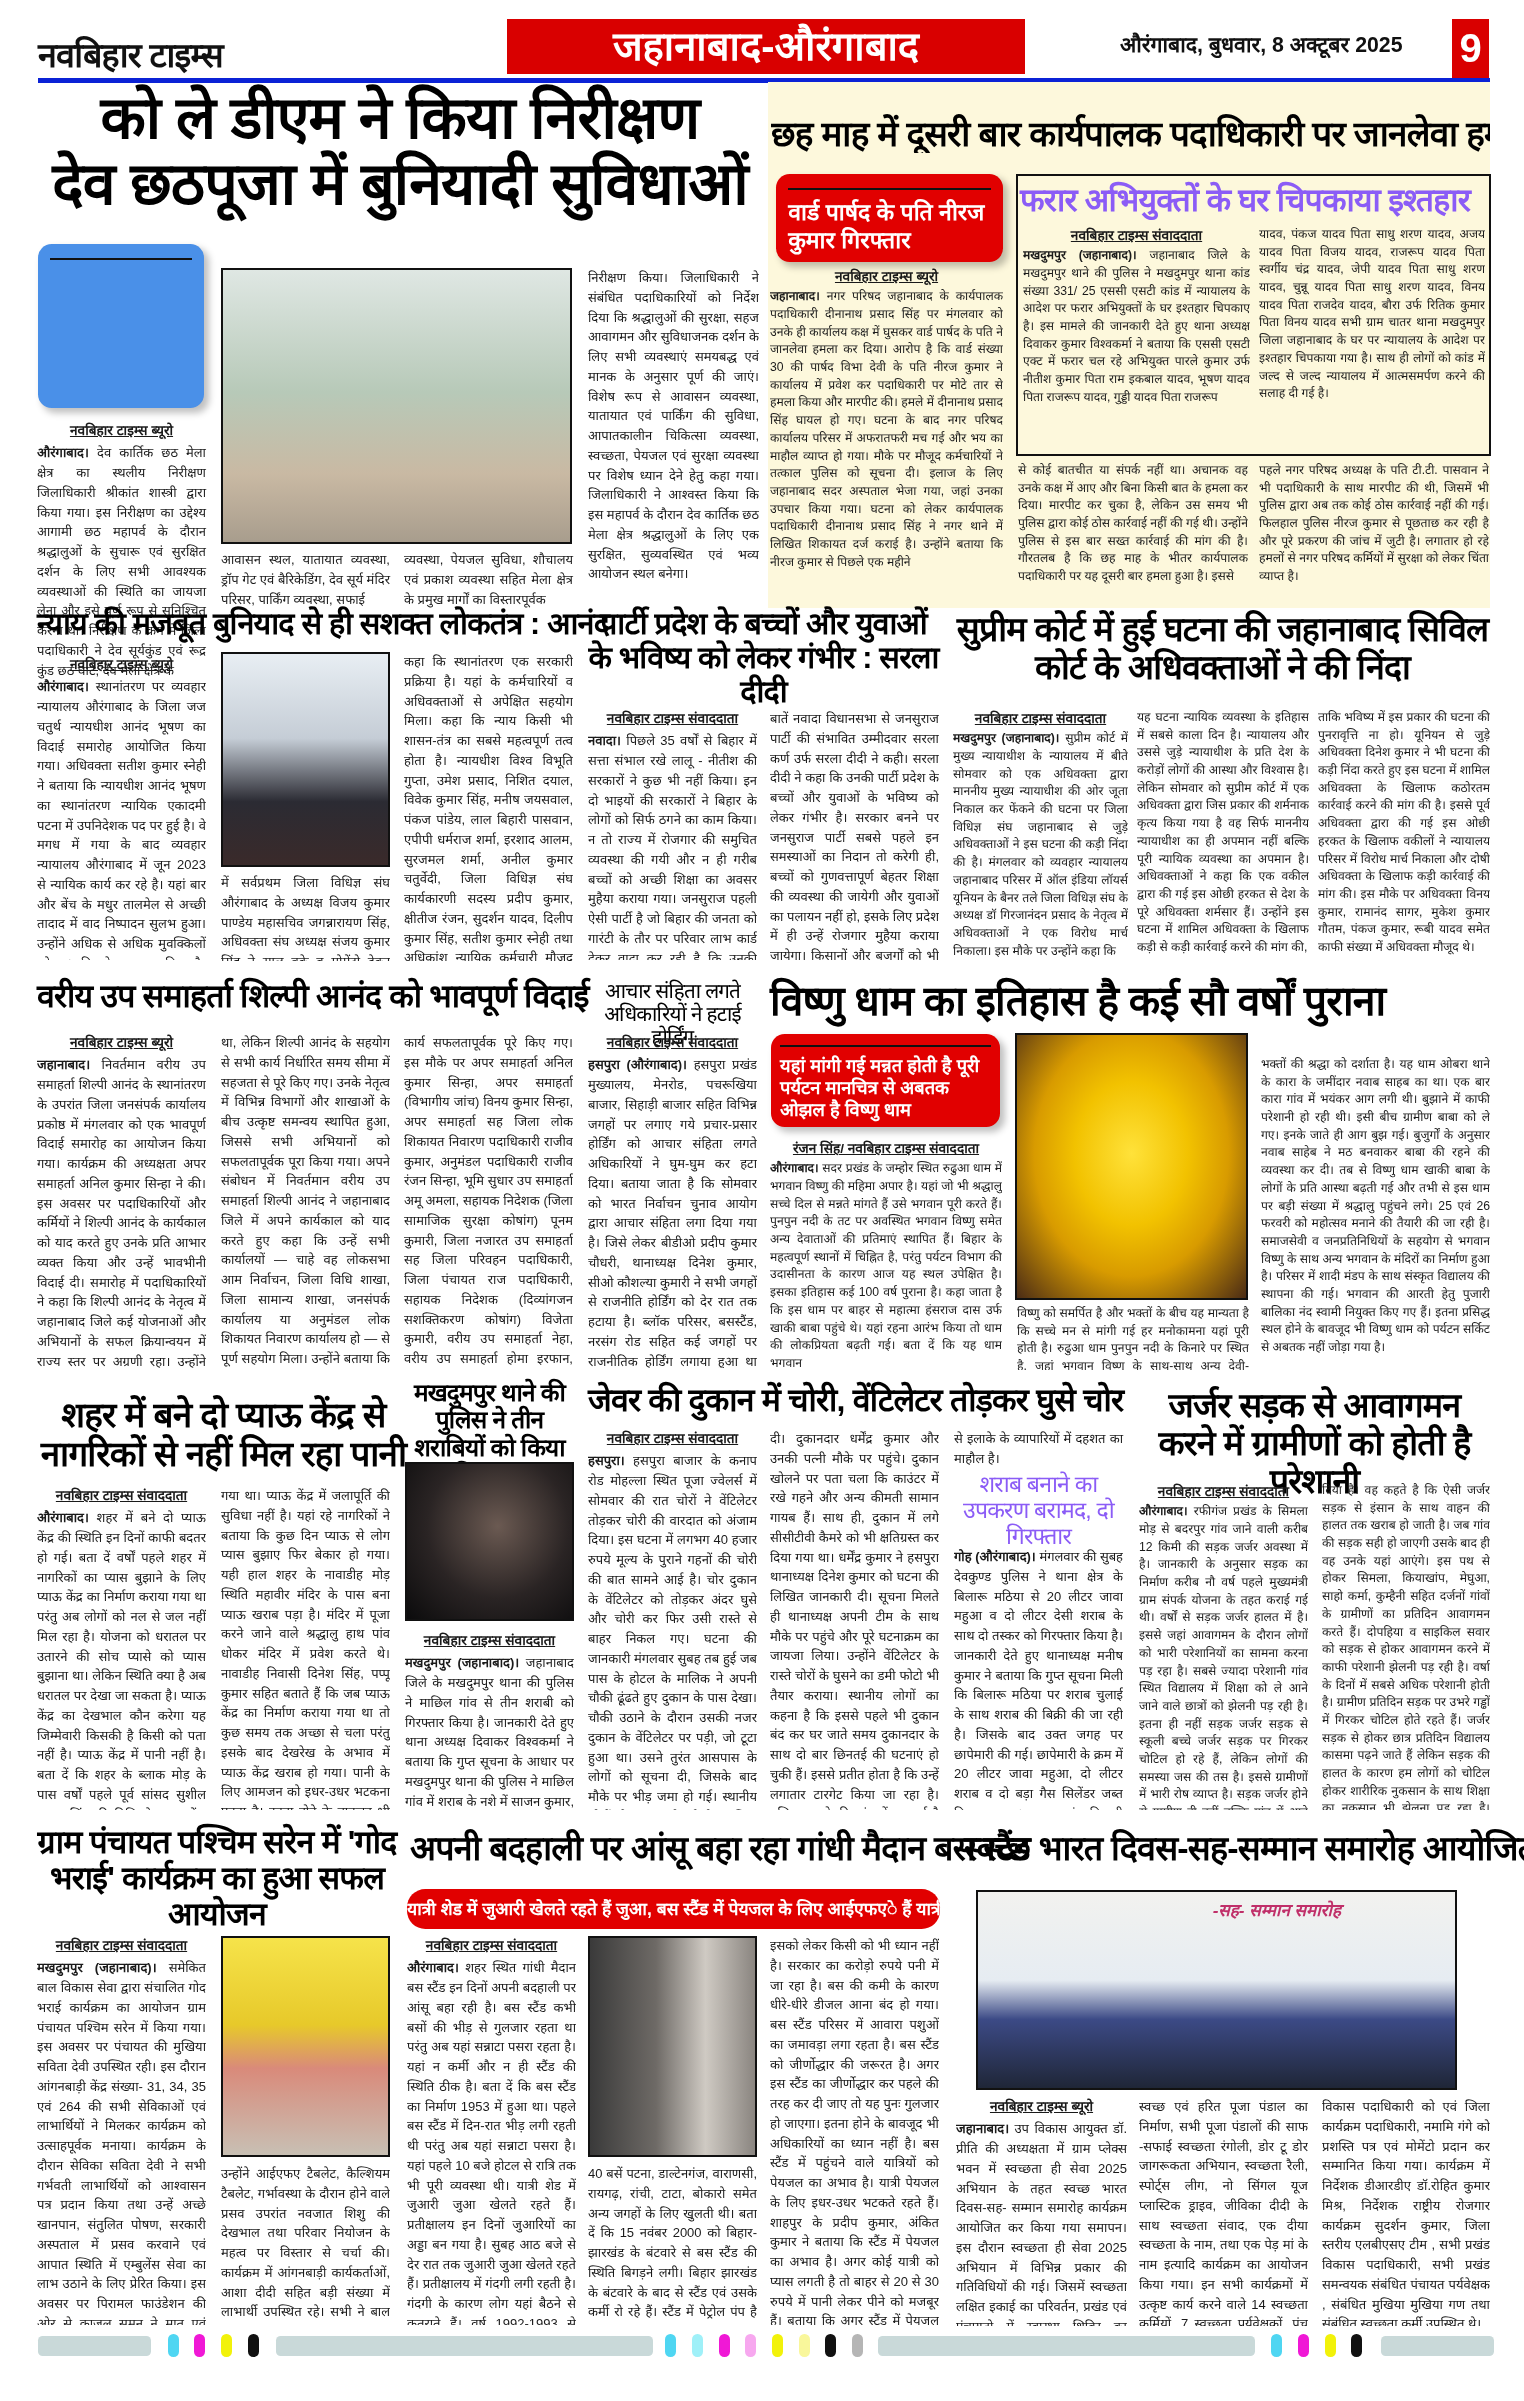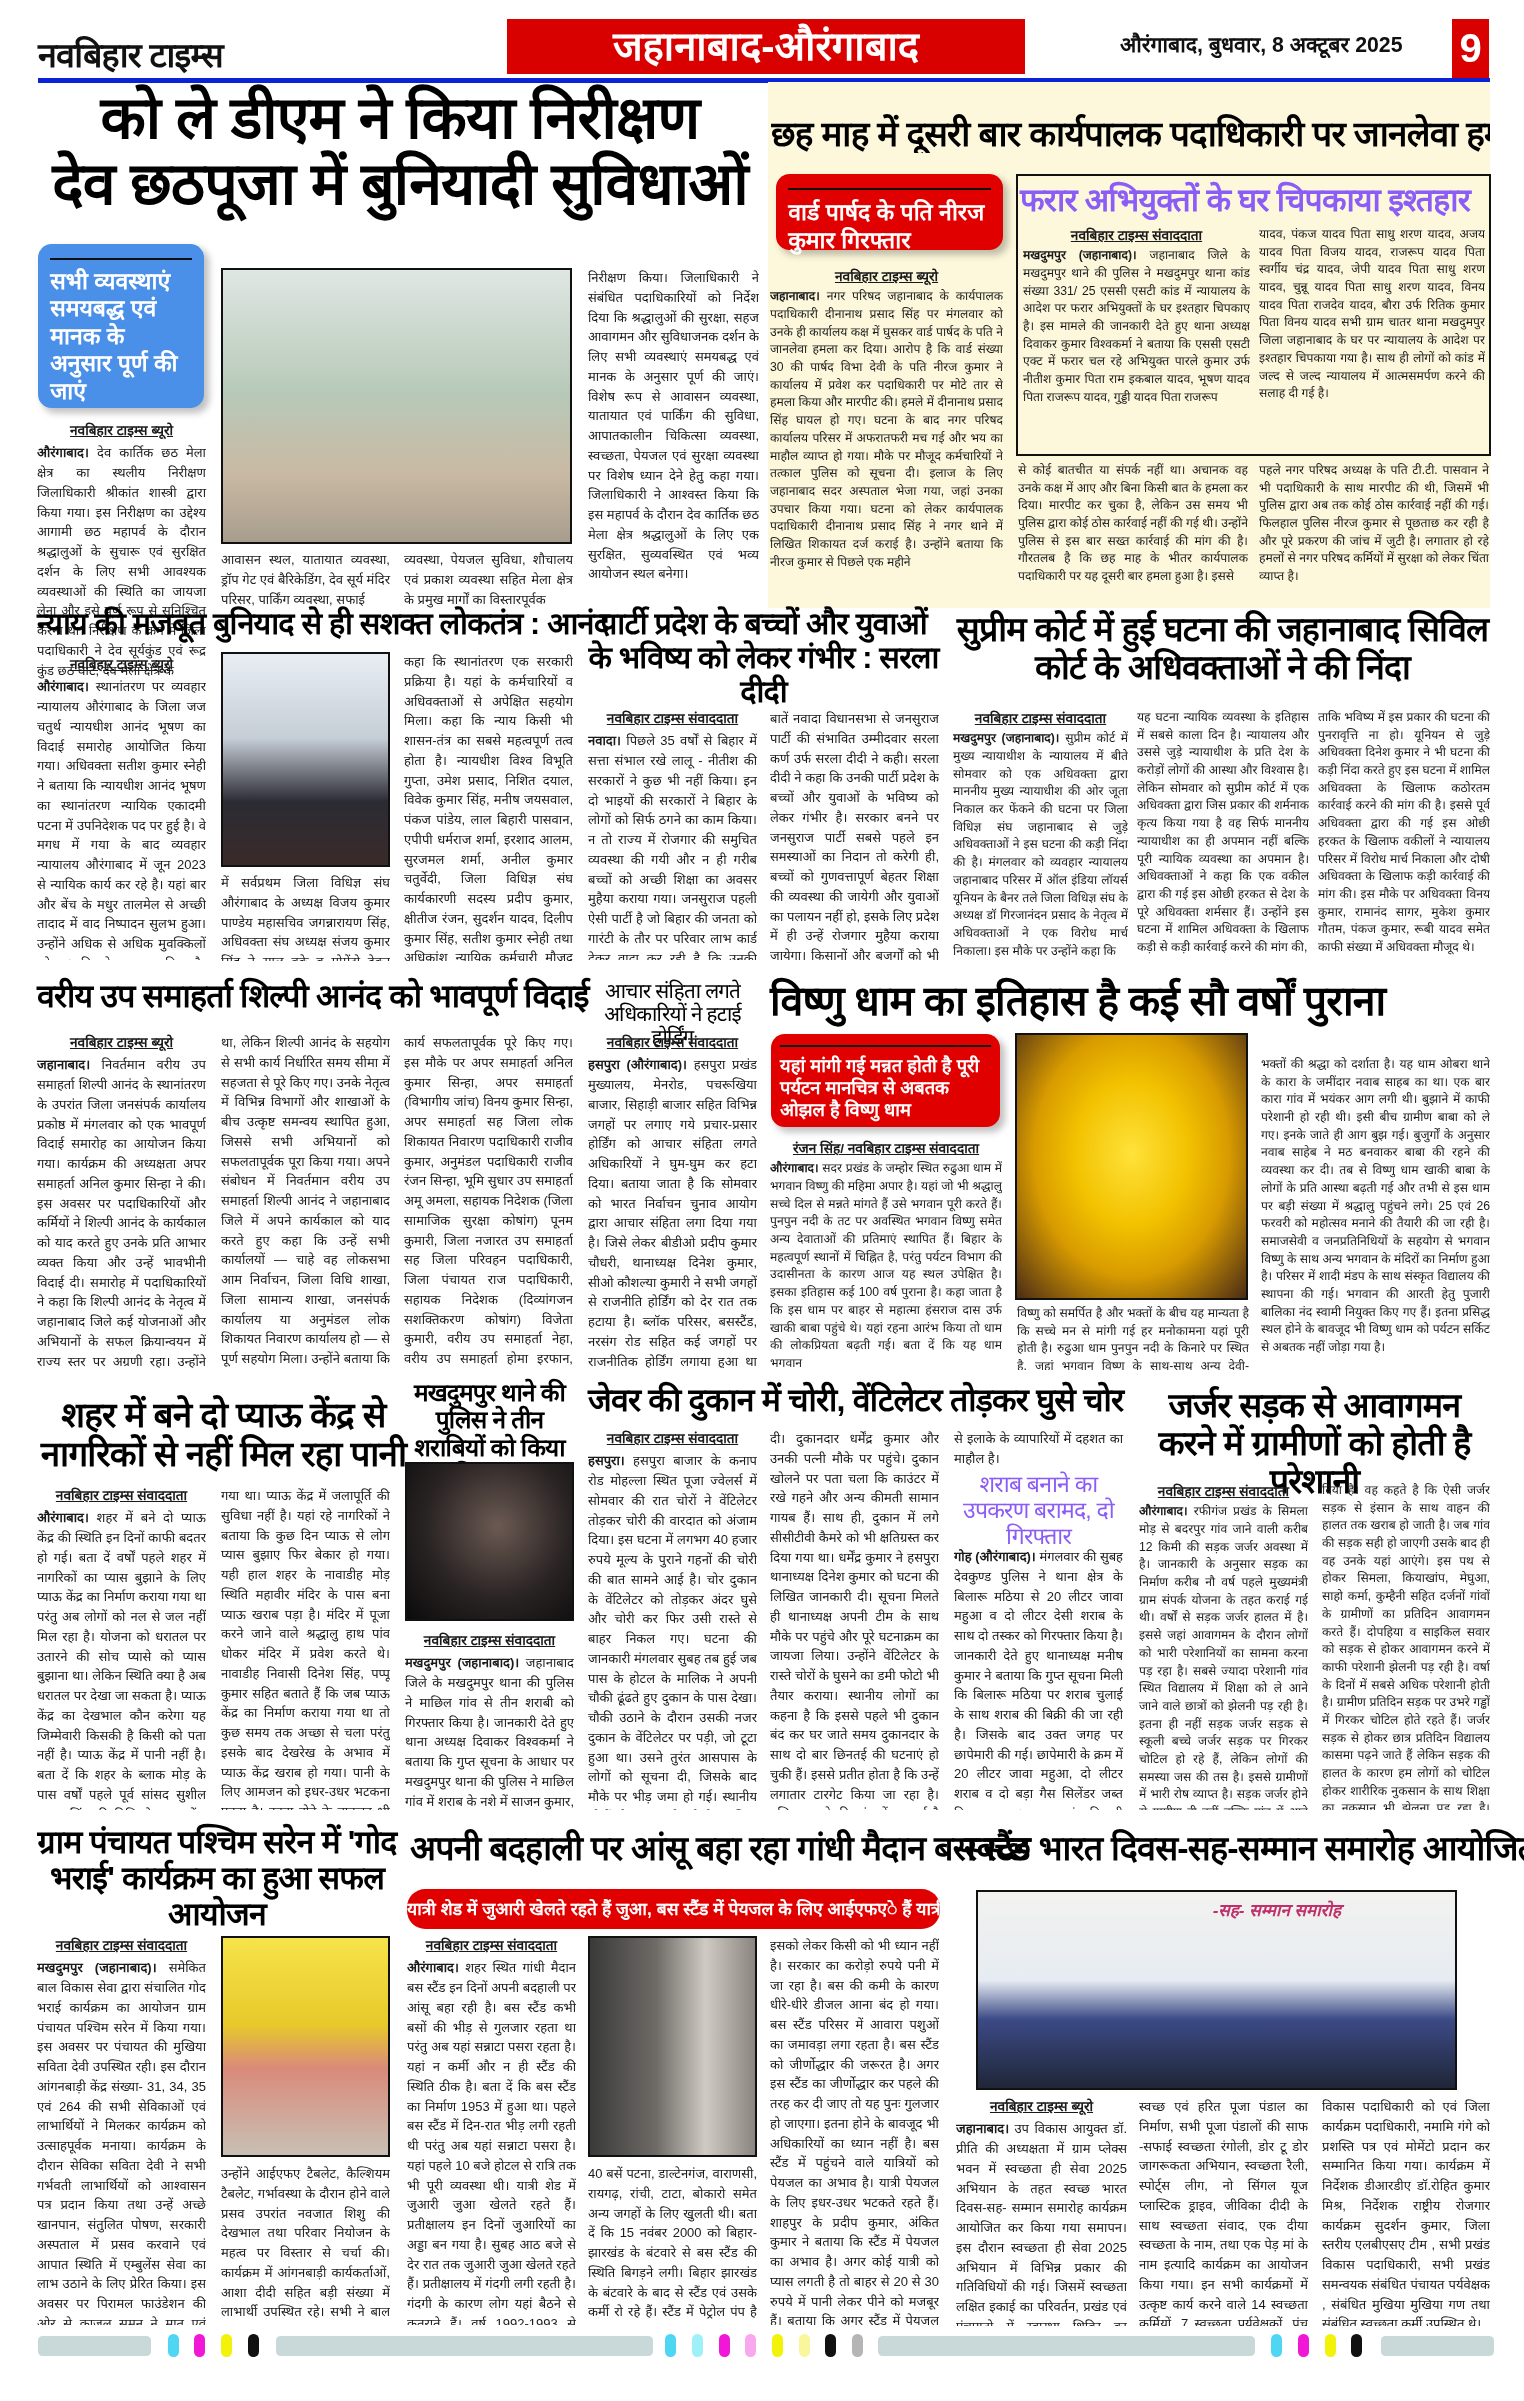--- a/index.html
+++ b/index.html
@@ -58,21 +58,20 @@
 <div class="abs mast-page">9</div>
 <div class="abs mast-rule"></div>
 
 <div class="abs hl" style="left:34px; top:85px; width:732px; font-size:59px; text-align:center;">
   <div>को ले डीएम ने किया निरीक्षण</div>
   <div>देव छठपूजा में बुनियादी सुविधाओं</div>
 </div>
 
 <div class="abs callout-blue" style="left:38px; top:244px; width:166px; height:164px;">
   <span class="callout-bar"></span>
-  <span>सभी व्यवस्थाएं समयबद्ध एवं मानक के अनुसार पूर्ण की जाएं</span>
 </div>
 
 <div class="abs col" style="left:37px; top:421px; width:169px;">
   <span class="byline">नवबिहार टाइम्स ब्यूरो</span>
   <span class="dateline">औरंगाबाद।</span>
   <span>देव कार्तिक छठ मेला क्षेत्र का स्थलीय निरीक्षण जिलाधिकारी श्रीकांत शास्त्री द्वारा किया गया। इस निरीक्षण का उद्देश्य आगामी छठ महापर्व के दौरान श्रद्धालुओं के सुचारू एवं सुरक्षित दर्शन के लिए सभी आवश्यक व्यवस्थाओं की स्थिति का जायजा लेना और इसे पूर्ण रूप से सुनिश्चित करना था। निरीक्षण के क्रम में जिला पदाधिकारी ने देव सूर्यकुंड एवं रूद्र कुंड छठ घाट, देव मेला क्षेत्र के</span>
 </div>
 
 <div class="abs photo photo-inspect" style="left:221px; top:268px; width:351px; height:276px;"></div>
 
@@ -82,21 +81,21 @@
 <div class="abs col" style="left:404px; top:550px; width:169px;">
   <span>व्यवस्था, पेयजल सुविधा, शौचालय एवं प्रकाश व्यवस्था सहित मेला क्षेत्र के प्रमुख मार्गों का विस्तारपूर्वक</span>
 </div>
 <div class="abs col" style="left:588px; top:268px; width:171px; height:335px; overflow:hidden;">
   <span>निरीक्षण किया। जिलाधिकारी ने संबंधित पदाधिकारियों को निर्देश दिया कि श्रद्धालुओं की सुरक्षा, सहज आवागमन और सुविधाजनक दर्शन के लिए सभी व्यवस्थाएं समयबद्ध एवं मानक के अनुसार पूर्ण की जाएं। विशेष रूप से आवासन व्यवस्था, यातायात एवं पार्किंग की सुविधा, आपातकालीन चिकित्सा व्यवस्था, स्वच्छता, पेयजल एवं सुरक्षा व्यवस्था पर विशेष ध्यान देने हेतु कहा गया। जिलाधिकारी ने आश्वस्त किया कि इस महापर्व के दौरान देव कार्तिक छठ मेला क्षेत्र श्रद्धालुओं के लिए एक सुरक्षित, सुव्यवस्थित एवं भव्य आयोजन स्थल बनेगा।</span>
 </div>
 
 <div class="abs shade" style="left:768px; top:82px; width:722px; height:526px;"></div>
 <div class="abs hl" style="left:771px; top:114px; width:719px; font-size:35px; white-space:nowrap; overflow:hidden;">छह माह में दूसरी बार कार्यपालक पदाधिकारी पर जानलेवा हमला</div>
 
-<div class="abs callout-red" style="left:776px; top:174px; width:227px; height:76px; font-size:23px;">
+<div class="abs callout-red" style="left:776px; top:174px; width:227px; height:88px; font-size:23px;">
   <span class="callout-bar"></span>
   <span>वार्ड पार्षद के पति नीरज कुमार गिरफ्तार</span>
 </div>
 
 <div class="abs col" style="left:770px; top:267px; width:233px; height:343px; overflow:hidden; font-size:12.2px; line-height:1.45;">
   <span class="byline">नवबिहार टाइम्स ब्यूरो</span>
   <span class="dateline">जहानाबाद।</span>
   <span>नगर परिषद जहानाबाद के कार्यपालक पदाधिकारी दीनानाथ प्रसाद सिंह पर मंगलवार को उनके ही कार्यालय कक्ष में घुसकर वार्ड पार्षद के पति ने जानलेवा हमला कर दिया। आरोप है कि वार्ड संख्या 30 की पार्षद विभा देवी के पति नीरज कुमार ने कार्यालय में प्रवेश कर पदाधिकारी पर मोटे तार से हमला किया और मारपीट की। हमले में दीनानाथ प्रसाद सिंह घायल हो गए। घटना के बाद नगर परिषद कार्यालय परिसर में अफरातफरी मच गई और भय का माहौल व्याप्त हो गया। मौके पर मौजूद कर्मचारियों ने तत्काल पुलिस को सूचना दी। इलाज के लिए जहानाबाद सदर अस्पताल भेजा गया, जहां उनका उपचार किया गया। घटना को लेकर कार्यपालक पदाधिकारी दीनानाथ प्रसाद सिंह ने नगर थाने में लिखित शिकायत दर्ज कराई है। उन्होंने बताया कि नीरज कुमार से पिछले एक महीने</span>
 </div>
 <div class="abs col" style="left:1018px; top:462px; width:230px; height:146px; overflow:hidden; font-size:12.2px; line-height:1.45;">

